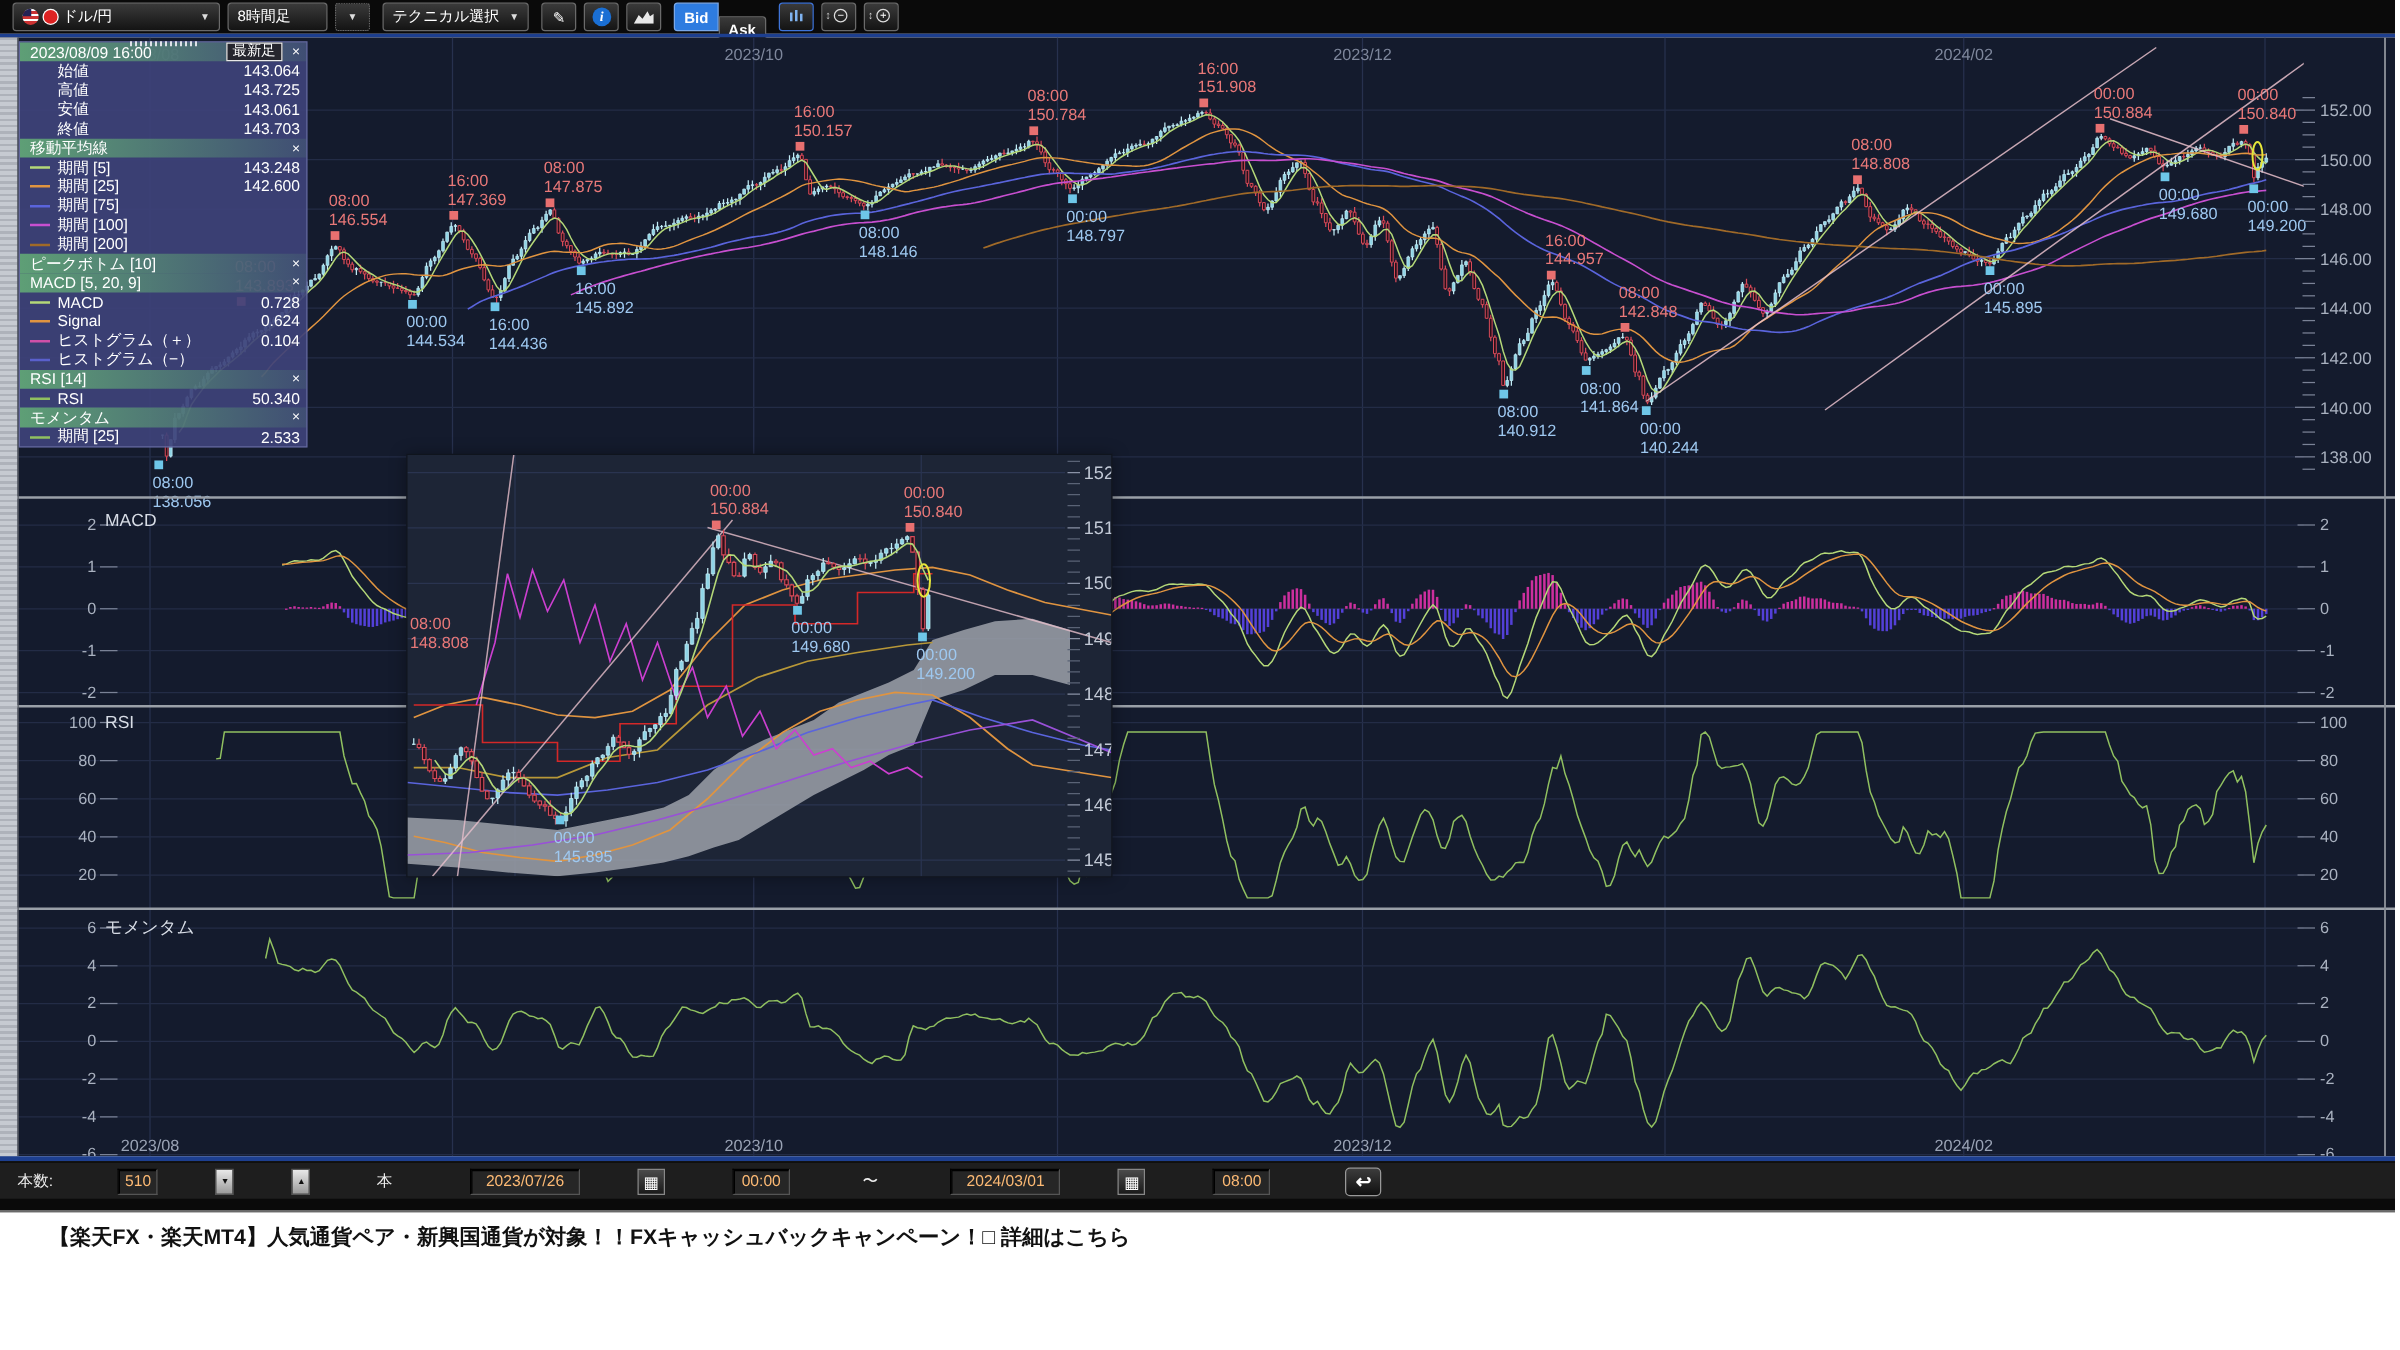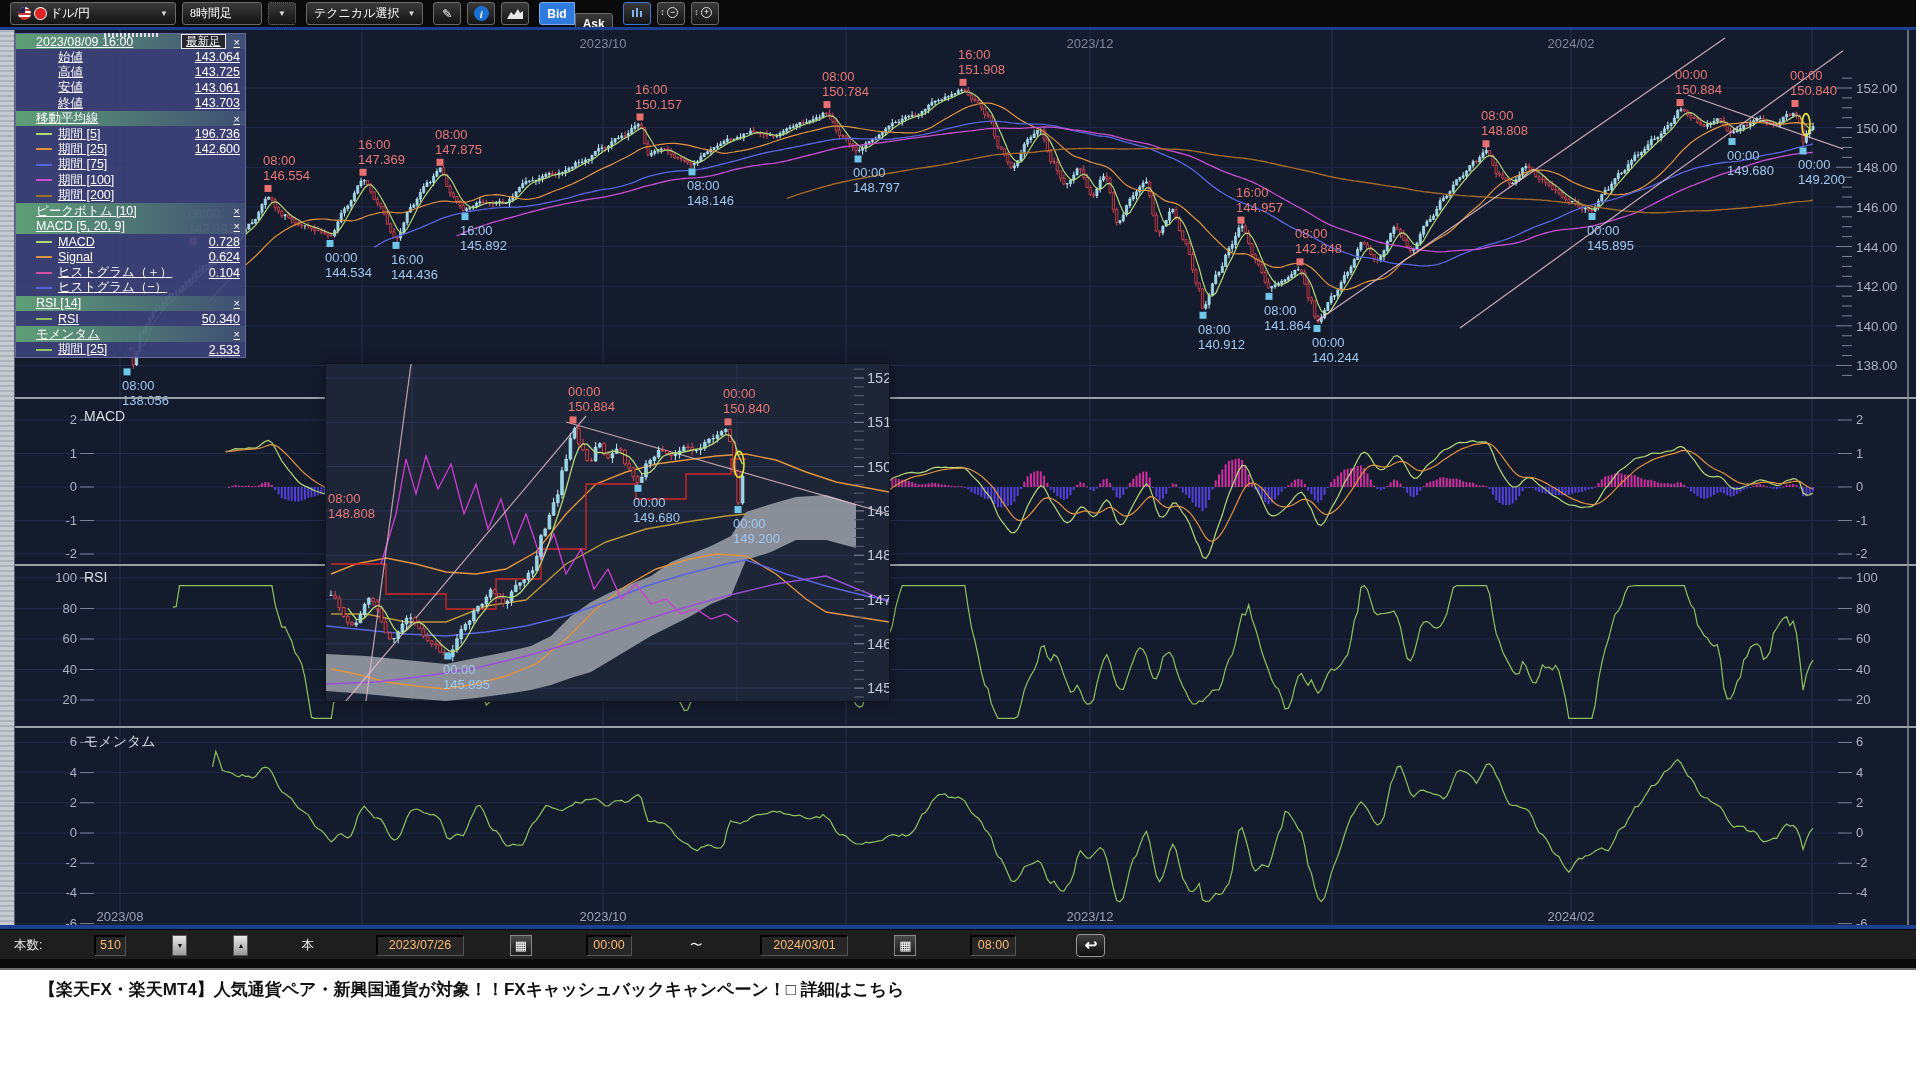--- a/index.html
+++ b/index.html
@@ -11,21 +11,21 @@
   .tb-btn{height:21px;margin-left:6px;background:linear-gradient(#3a3a3a,#141414);border:1px solid #6a6a6a;
     border-radius:3px;color:#fff;font-size:12px;display:flex;align-items:center;padding:0 7px;cursor:default;}
   .tb-btn .dd{font-size:8px;margin-left:8px;color:#ddd;}
   #pair-btn{width:150px;margin-left:10px;justify-content:flex-start;}
   #pair-btn .dd{margin-left:auto;}
   .flag{width:13px;height:13px;border-radius:50%;display:inline-block;margin-right:3px;}
   .flag-us{background:linear-gradient(#fff 0 2px,#c33 2px 4px,#fff 4px 6px,#c33 6px 8px,#fff 8px 10px,#c33 10px 13px);position:relative;overflow:hidden;}
   .flag-us::after{content:"";position:absolute;left:0;top:0;width:7px;height:6px;background:#225;}
   .flag-jp{background:#fff;position:relative;}
   .flag-jp::after{content:"";position:absolute;left:1px;top:1px;width:11px;height:11px;border-radius:50%;background:#d22;}
-  #tf-box{width:64px;font-family:Liberation Serif, serif;}
+  #tf-box{width:64px;}
   .sq-btn{width:26px;justify-content:center;padding:0;}
   .blue-round{background:#1a6fd4;border-radius:50%;width:15px;height:15px;color:#fff;font-size:11px;font-weight:bold;
     display:flex;align-items:center;justify-content:center;font-family:"Liberation Serif",serif;font-style:italic;}
   #bid-btn{background:#2e7ce0;border-color:#7aa8e8;font-weight:bold;margin-left:10px;border-radius:3px 0 0 3px;}
   #ask-btn{margin-left:0;border-radius:0 3px 3px 0;font-weight:bold;margin-top:21px;}
   #candle-toggle{border-color:#3f74d8;}
   .mini-candle{display:inline-block;width:12px;height:13px;position:relative;}
   .mini-candle i{position:absolute;background:#7fb2ef;}
   .mag{position:relative;width:13px;height:13px;}
   .mag .lens{position:absolute;left:3px;top:0;width:9px;height:9px;border:1.5px solid #ddd;border-radius:50%;
@@ -33,21 +33,21 @@
   .mag .updown{position:absolute;left:-4px;top:0;color:#ccc;font-size:9px;}
   
   #chart-area{position:absolute;left:0;top:30px;width:1916px;height:895px;background:#141b2d;}
   #left-gutter{position:absolute;left:0;top:0;width:14px;height:895px;
     background:repeating-linear-gradient(180deg,#aeb2ba 0 2px,#c6cad1 2px 5px);border-right:1px solid #5a5e66;}
   
   #info-panel{position:absolute;left:15px;top:3px;width:229px;background:rgba(62,66,122,0.92);
     border:1px solid rgba(140,145,200,.5);color:#fff;font-size:12.5px;z-index:5;}
   .ip-handle{position:absolute;left:88px;top:-1px;width:55px;height:4px;
     background:repeating-linear-gradient(90deg,#dfe2ea 0 2px,transparent 2px 4px);}
-  .ip-row{height:15.4px;display:flex;align-items:center;padding:0 5px 0 20px;text-decoration:underline;}
+  .ip-row{height:15.4px;display:flex;align-items:center;padding:0 5px 0 8px;}
   .ip-hdr{background:linear-gradient(90deg,rgba(96,164,118,.95),rgba(96,164,118,.15));}
   .ip-row .sw{width:16px;height:2px;margin-right:6px;flex:none;}
   .ip-row .lbl{white-space:nowrap;}
   .ip-row .ind{width:22px;flex:none;}
   .ip-row .val{margin-left:auto;white-space:nowrap;}
   .ip-row .x{margin-left:auto;color:#fff;font-size:11px;cursor:default;padding-left:6px;}
   .ip-hdr .badge{margin-left:auto;background:#26262e;border:1px solid #e8e8e8;font-size:11.5px;padding:0 4px;line-height:13px;}
   .ip-hdr .x2{color:#fff;font-size:11px;margin-left:8px;}
   
   #inset{position:absolute;z-index:4;background:#1d2536;border:1px solid rgba(0,0,0,.45);box-shadow:0 0 12px rgba(0,0,0,.35);}
@@ -917,21 +917,21 @@
             <span class="lbl">終値</span>
             <span class="val">143.703</span>
           </div>
           <div class="ip-row ip-hdr">
             <span class="lbl">移動平均線</span>
             <span class="x">×</span>
           </div>
           <div class="ip-row ">
             <span class="sw" style="background: rgb(180, 216, 120);"></span>
             <span class="lbl">期間 [5]</span>
-            <span class="val">196.736</span>
+            <span class="val">143.248</span>
           </div>
           <div class="ip-row ">
             <span class="sw" style="background: rgb(224, 148, 64);"></span>
             <span class="lbl">期間 [25]</span>
             <span class="val">142.600</span>
           </div>
           <div class="ip-row ">
             <span class="sw" style="background: rgb(90, 100, 220);"></span>
             <span class="lbl">期間 [75]</span>
             <span class="val"></span>

